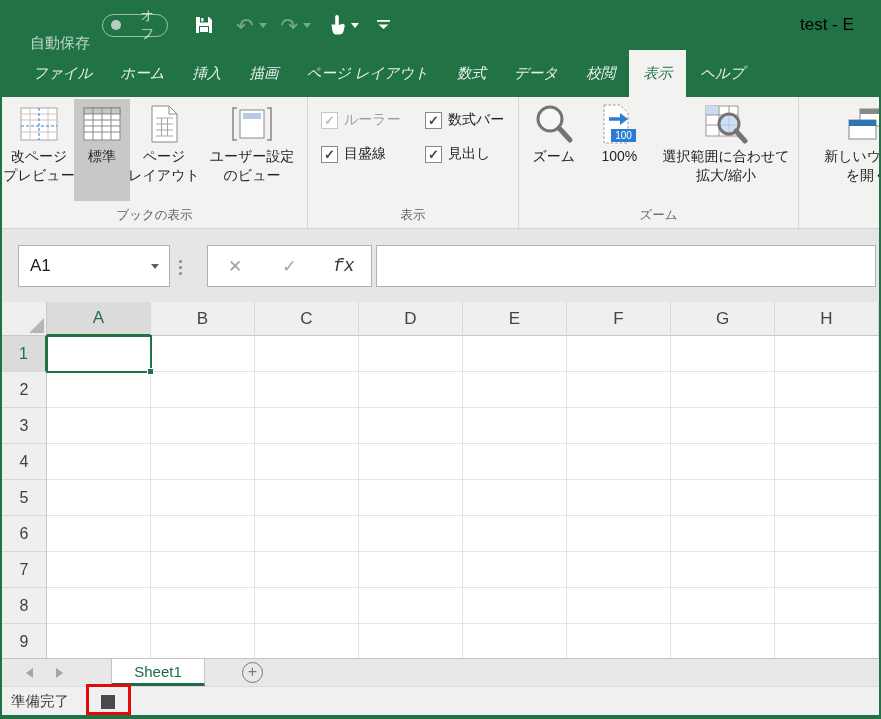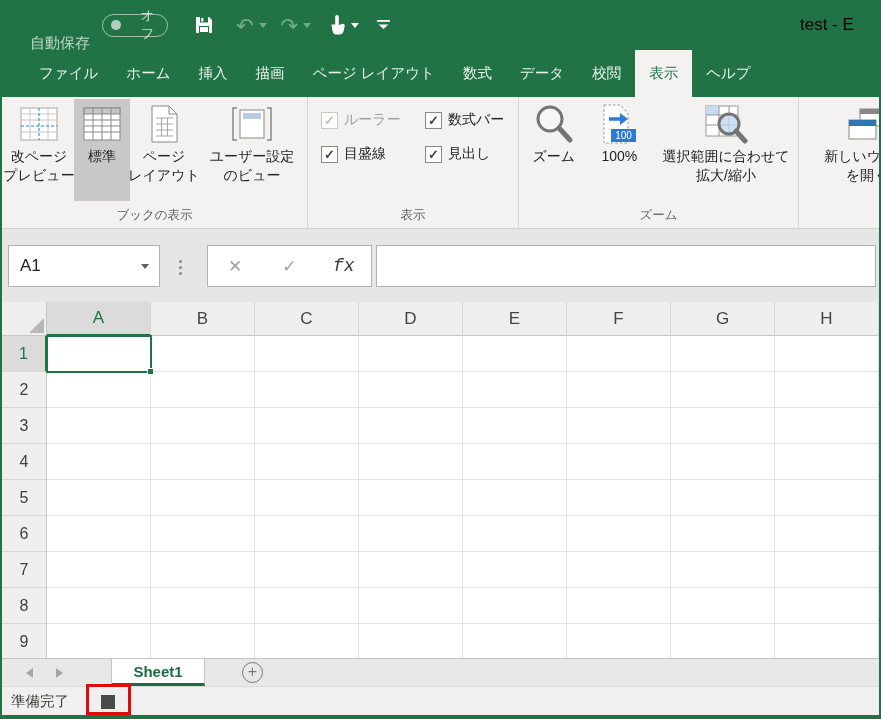--- a/index.html
+++ b/index.html
@@ -13,21 +13,21 @@
   .autosave-dot { width:10px; height:10px; border-radius:50%; background:rgba(255,255,255,.65); }
   .autosave-state { font-size:13.5px; color:rgba(255,255,255,.75); }
   .qat-btn { display:flex; align-items:center; color:#fff; }
   .dim { opacity:.38; }
   .caret-down { width:0; height:0; border-left:4px solid transparent; border-right:4px solid transparent; border-top:5px solid #fff; margin-left:5px; }
   .glyph-arrow { font-size:21px; color:#fff; line-height:1; }
   .mr14{margin-right:14px;} .mr18{margin-right:18px;} .mr22{margin-right:22px;}
   .window-title { position:absolute; left:800px; top:0; height:50px; line-height:50px; color:#000000; font-size:17px; white-space:nowrap; }
 
   
-  .tabrow { position:absolute; left:0; top:50px; width:881px; height:47px; display:flex; padding-left:25px; }
+  .tabrow { position:absolute; left:0; top:50px; width:881px; height:47px; display:flex; padding-left:19px;font-style:italic; }
   .tab { padding:0 14px; line-height:47px; font-size:14.5px; color:#EAF1EC; white-space:nowrap; cursor:default; }
   .tab.active { background:#F3F2F1; color:#217346; }
 
   
   .ribbon { position:absolute; left:2px; top:97px; width:877px; height:132px; background:#F3F2F1; border-bottom:1px solid #D4D2D0; display:flex; overflow:hidden; }
   .rgroup { position:relative; height:131px; border-right:1px solid #D8D6D4; flex-shrink:0; }
   .rgroup:last-child { border-right:none; flex:1; }
   .group-label { position:absolute; bottom:4px; left:0; right:0; text-align:center; font-size:12.5px; color:#605E5C; white-space:nowrap; }
   .btnrow { display:flex; gap:2px; padding-left:4px; padding-top:2px; height:104px; }
   .vbtn { display:flex; flex-direction:column; align-items:center; height:102px; cursor:default; }
@@ -36,21 +36,21 @@
   .vlabel { font-size:14px; line-height:19px; color:#252423; text-align:center; white-space:nowrap; }
   
   .cbgrid { display:grid; grid-template-columns:98px auto; row-gap:16px; column-gap:6px; padding:14px 0 0 13px; }
   .cb { display:flex; align-items:center; gap:6px; font-size:14px; color:#252423; white-space:nowrap; cursor:default; }
   .cb .box { width:17px; height:17px; border:1px solid #8A8886; background:#fff; display:flex; align-items:center; justify-content:center; font-size:13px; font-weight:bold; color:#494847; line-height:1; }
   .cb.disabled { color:#A19F9D; }
   .cb.disabled .box { border-color:#C8C6C4; color:#C1BFBD; }
 
   
   .formula-row { position:absolute; left:2px; top:229px; width:877px; height:73px; background:#E6E6E6; }
-  .name-box { position:absolute; left:6px; top:16px; width:152px; height:42px; background:#fff; border:1px solid #B3B1AF; display:flex; align-items:center; padding:0 10px 0 11px; font-size:17px; color:#1F1E1D; }
+  .name-box { position:absolute; left:16px; top:16px; width:152px; height:42px; background:#fff; border:1px solid #B3B1AF; display:flex; align-items:center; padding:0 10px 0 11px; font-size:17px; color:#1F1E1D; }
   .name-caret { margin-left:auto; width:0; height:0; border-left:4px solid transparent; border-right:4px solid transparent; border-top:5px solid #605E5C; }
   .vdots { position:absolute; left:177px; top:31px; display:flex; flex-direction:column; gap:3px; }
   .vdots i { width:3px; height:3px; border-radius:50%; background:#8A8886; }
   .fx-box { position:absolute; left:205px; top:16px; width:165px; height:42px; background:#fff; border:1px solid #B3B1AF; display:flex; align-items:center; }
   .fx-box > span { flex:1; text-align:center; cursor:default; }
   .fb-cancel { font-size:17px; color:#A3A1A0; }
   .fb-enter { font-size:17px; color:#A3A1A0; }
   .fb-fx { font-size:18px; font-style:italic; font-family:Liberation Mono, monospace; color:#3B3A39; }
   .formula-input { position:absolute; left:374px; top:16px; right:3px; height:42px; background:#fff; border:1px solid #B3B1AF; font-size:15px; padding:0 8px; line-height:40px; color:#1F1E1D; }
 
@@ -67,21 +67,21 @@
   .cells { position:absolute; left:45px; top:34px; right:0; bottom:0;
     background-image:linear-gradient(to right,#E3E3E3 1px,transparent 1px),linear-gradient(to bottom,#E3E3E3 1px,transparent 1px);
     background-size:104px 36px; background-position:-1px -1px; }
   .sel-cell { position:absolute; left:44px; top:33px; width:106px; height:38px; border:2px solid #217346; background:#fff; }
   .fill-handle { position:absolute; right:-4px; bottom:-4px; width:7px; height:7px; background:#217346; border:1px solid #fff; }
 
   
   .sheetbar { position:absolute; left:2px; top:658px; width:877px; height:28px; background:#E8E8E8; border-top:1px solid #C4C4C4; }
   .nav-prev { position:absolute; left:24px; top:9px; width:0; height:0; border-top:5px solid transparent; border-bottom:5px solid transparent; border-right:7px solid #A8A6A4; }
   .nav-next { position:absolute; left:54px; top:9px; width:0; height:0; border-top:5px solid transparent; border-bottom:5px solid transparent; border-left:7px solid #A8A6A4; }
-  .sheet-tab { position:absolute; left:109px; top:0; width:94px; height:27px; background:#fff; border-left:1px solid #C4C4C4; border-right:1px solid #C4C4C4; border-bottom:3px solid #1E6B43; display:flex; align-items:center; justify-content:center; font-size:15px; font-weight:bold; color:#1E6B43; cursor:default; }
+  .sheet-tab { position:absolute; left:109px; top:0; width:94px; height:27px; background:#fff; border-left:1px solid #C4C4C4; border-right:1px solid #C4C4C4; border-bottom:3px solid #1E6B43; display:flex; align-items:center; justify-content:center; font-size:15px; font-weight:normal; color:#1E6B43; cursor:default; }
   .add-sheet { position:absolute; left:240px; top:3px; width:21px; height:21px; border:1.5px solid #7A7876; border-radius:50%; color:#7A7876; font-size:16px; line-height:17px; text-align:center; cursor:default; }
 
   
   .statusbar { position:absolute; left:2px; top:686px; width:877px; height:29px; background:#F0F0F0; border-top:1px solid #DCDCDC; }
   .ready { position:absolute; left:9px; top:0; height:29px; line-height:29px; font-size:14.5px; color:#3B3A39; }
   .stop-rec { position:absolute; left:99px; top:8px; width:14px; height:14px; background:#4A4A4A; cursor:default; }
   .annotation { position:absolute; left:86px; top:684px; width:45px; height:31px; border:3px solid #E00B0B; z-index:40; pointer-events:none; }
 
   svg { display:block; }
 </style>

